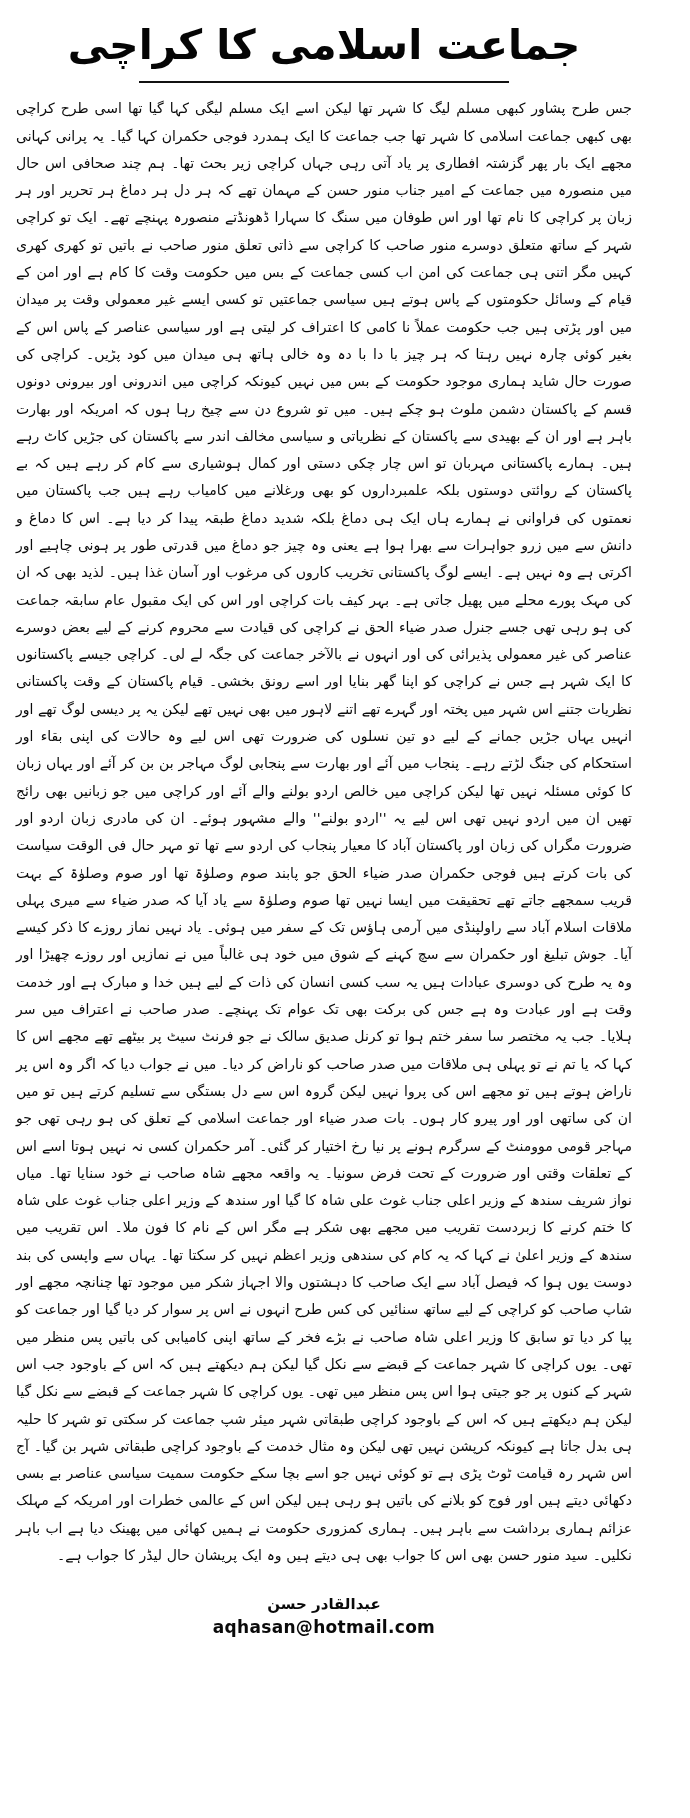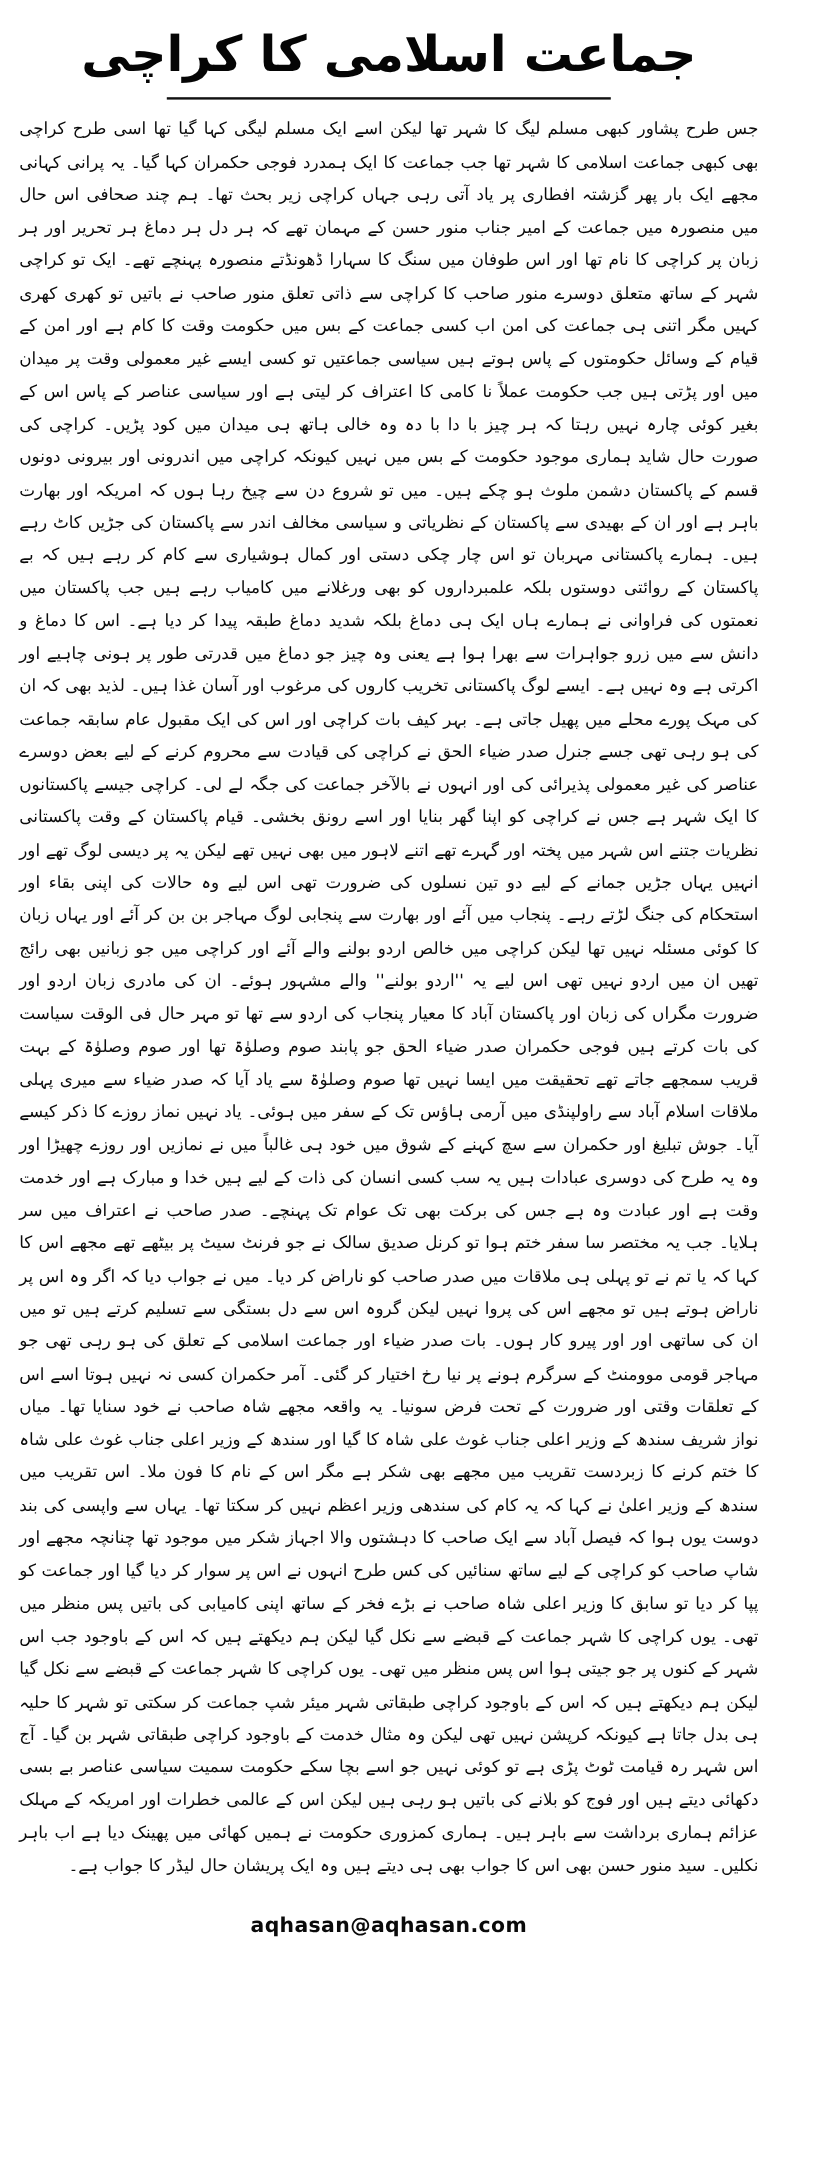--- a/index.html
+++ b/index.html
@@ -81,16 +81,17 @@
 
   <h1 class="headline">جماعت اسلامی کا کراچی</h1>
 
   <div class="rule"></div>
 
   <div class="body-text">
     <p>جس طرح پشاور کبھی مسلم لیگ کا شہر تھا لیکن اسے ایک مسلم لیگی کہا گیا تھا اسی طرح کراچی بھی کبھی جماعت اسلامی کا شہر تھا جب جماعت کا ایک ہمدرد فوجی حکمران کہا گیا۔ یہ پرانی کہانی مجھے ایک بار پھر گزشتہ افطاری پر یاد آتی رہی جہاں کراچی زیر بحث تھا۔ ہم چند صحافی اس حال میں منصورہ میں جماعت کے امیر جناب منور حسن کے مہمان تھے کہ ہر دل ہر دماغ ہر تحریر اور ہر زبان پر کراچی کا نام تھا اور اس طوفان میں سنگ کا سہارا ڈھونڈتے منصورہ پہنچے تھے۔ ایک تو کراچی شہر کے ساتھ متعلق دوسرے منور صاحب کا کراچی سے ذاتی تعلق منور صاحب نے باتیں تو کھری کھری کہیں مگر اتنی ہی جماعت کی امن اب کسی جماعت کے بس میں حکومت وقت کا کام ہے اور امن کے قیام کے وسائل حکومتوں کے پاس ہوتے ہیں سیاسی جماعتیں تو کسی ایسے غیر معمولی وقت پر میدان میں اور پڑتی ہیں جب حکومت عملاً نا کامی کا اعتراف کر لیتی ہے اور سیاسی عناصر کے پاس اس کے بغیر کوئی چارہ نہیں رہتا کہ ہر چیز با دا با دہ وہ خالی ہاتھ ہی میدان میں کود پڑیں۔ کراچی کی صورت حال شاید ہماری موجود حکومت کے بس میں نہیں کیونکہ کراچی میں اندرونی اور بیرونی دونوں قسم کے پاکستان دشمن ملوث ہو چکے ہیں۔ میں تو شروع دن سے چیخ رہا ہوں کہ امریکہ اور بھارت باہر ہے اور ان کے بھیدی سے پاکستان کے نظریاتی و سیاسی مخالف اندر سے پاکستان کی جڑیں کاٹ رہے ہیں۔ ہمارے پاکستانی مہربان تو اس چار چکی دستی اور کمال ہوشیاری سے کام کر رہے ہیں کہ بے پاکستان کے روائتی دوستوں بلکہ علمبرداروں کو بھی ورغلانے میں کامیاب رہے ہیں جب پاکستان میں نعمتوں کی فراوانی نے ہمارے ہاں ایک ہی دماغ بلکہ شدید دماغ طبقہ پیدا کر دیا ہے۔ اس کا دماغ و دانش سے میں زرو جواہرات سے بھرا ہوا ہے یعنی وہ چیز جو دماغ میں قدرتی طور پر ہونی چاہیے اور اکرتی ہے وہ نہیں ہے۔ ایسے لوگ پاکستانی تخریب کاروں کی مرغوب اور آسان غذا ہیں۔ لذید بھی کہ ان کی مہک پورے محلے میں پھیل جاتی ہے۔ بہر کیف بات کراچی اور اس کی ایک مقبول عام سابقہ جماعت کی ہو رہی تھی جسے جنرل صدر ضیاء الحق نے کراچی کی قیادت سے محروم کرنے کے لیے بعض دوسرے عناصر کی غیر معمولی پذیرائی کی اور انہوں نے بالآخر جماعت کی جگہ لے لی۔ کراچی جیسے پاکستانوں کا ایک شہر ہے جس نے کراچی کو اپنا گھر بنایا اور اسے رونق بخشی۔ قیام پاکستان کے وقت پاکستانی نظریات جتنے اس شہر میں پختہ اور گہرے تھے اتنے لاہور میں بھی نہیں تھے لیکن یہ پر دیسی لوگ تھے اور انہیں یہاں جڑیں جمانے کے لیے دو تین نسلوں کی ضرورت تھی اس لیے وہ حالات کی اپنی بقاء اور استحکام کی جنگ لڑتے رہے۔ پنجاب میں آئے اور بھارت سے پنجابی لوگ مہاجر بن بن کر آئے اور یہاں زبان کا کوئی مسئلہ نہیں تھا لیکن کراچی میں خالص اردو بولنے والے آئے اور کراچی میں جو زبانیں بھی رائج تھیں ان میں اردو نہیں تھی اس لیے یہ ''اردو بولنے'' والے مشہور ہوئے۔ ان کی مادری زبان اردو اور ضرورت مگراں کی زبان اور پاکستان آباد کا معیار پنجاب کی اردو سے تھا تو مہر حال فی الوقت سیاست کی بات کرتے ہیں فوجی حکمران صدر ضیاء الحق جو پابند صوم وصلوٰۃ تھا اور صوم وصلوٰۃ کے بہت قریب سمجھے جاتے تھے تحقیقت میں ایسا نہیں تھا صوم وصلوٰۃ سے یاد آیا کہ صدر ضیاء سے میری پہلی ملاقات اسلام آباد سے راولپنڈی میں آرمی ہاؤس تک کے سفر میں ہوئی۔ یاد نہیں نماز روزے کا ذکر کیسے آیا۔ جوش تبلیغ اور حکمران سے سچ کہنے کے شوق میں خود ہی غالباً میں نے نمازیں اور روزے چھیڑا اور وہ یہ طرح کی دوسری عبادات ہیں یہ سب کسی انسان کی ذات کے لیے ہیں خدا و مبارک ہے اور خدمت وقت ہے اور عبادت وہ ہے جس کی برکت بھی تک عوام تک پہنچے۔ صدر صاحب نے اعتراف میں سر ہلایا۔ جب یہ مختصر سا سفر ختم ہوا تو کرنل صدیق سالک نے جو فرنٹ سیٹ پر بیٹھے تھے مجھے اس کا کہا کہ یا تم نے تو پہلی ہی ملاقات میں صدر صاحب کو ناراض کر دیا۔ میں نے جواب دیا کہ اگر وہ اس پر ناراض ہوتے ہیں تو مجھے اس کی پروا نہیں لیکن گروہ اس سے دل بستگی سے تسلیم کرتے ہیں تو میں ان کی ساتھی اور اور پیرو کار ہوں۔ بات صدر ضیاء اور جماعت اسلامی کے تعلق کی ہو رہی تھی جو مہاجر قومی موومنٹ کے سرگرم ہونے پر نیا رخ اختیار کر گئی۔ آمر حکمران کسی نہ نہیں ہوتا اسے اس کے تعلقات وقتی اور ضرورت کے تحت فرض سونیا۔ یہ واقعہ مجھے شاہ صاحب نے خود سنایا تھا۔ میاں نواز شریف سندھ کے وزیر اعلی جناب غوث علی شاہ کا گیا اور سندھ کے وزیر اعلی جناب غوث علی شاہ کا ختم کرنے کا زبردست تقریب میں مجھے بھی شکر ہے مگر اس کے نام کا فون ملا۔ اس تقریب میں سندھ کے وزیر اعلیٰ نے کہا کہ یہ کام کی سندھی وزیر اعظم نہیں کر سکتا تھا۔ یہاں سے واپسی کی بند دوست یوں ہوا کہ فیصل آباد سے ایک صاحب کا دہشتوں والا اجہاز شکر میں موجود تھا چنانچہ مجھے اور شاپ صاحب کو کراچی کے لیے ساتھ سنائیں کی کس طرح انہوں نے اس پر سوار کر دیا گیا اور جماعت کو پپا کر دیا تو سابق کا وزیر اعلی شاہ صاحب نے بڑے فخر کے ساتھ اپنی کامیابی کی باتیں پس منظر میں تھی۔ یوں کراچی کا شہر جماعت کے قبضے سے نکل گیا لیکن ہم دیکھتے ہیں کہ اس کے باوجود جب اس شہر کے کنوں پر جو جیتی ہوا اس پس منظر میں تھی۔ یوں کراچی کا شہر جماعت کے قبضے سے نکل گیا لیکن ہم دیکھتے ہیں کہ اس کے باوجود کراچی طبقاتی شہر میئر شپ جماعت کر سکتی تو شہر کا حلیہ ہی بدل جاتا ہے کیونکہ کرپشن نہیں تھی لیکن وہ مثال خدمت کے باوجود کراچی طبقاتی شہر بن گیا۔ آج اس شہر رہ قیامت ٹوٹ پڑی ہے تو کوئی نہیں جو اسے بچا سکے حکومت سمیت سیاسی عناصر بے بسی دکھائی دیتے ہیں اور فوج کو بلانے کی باتیں ہو رہی ہیں لیکن اس کے عالمی خطرات اور امریکہ کے مہلک عزائم ہماری برداشت سے باہر ہیں۔ ہماری کمزوری حکومت نے ہمیں کھائی میں پھینک دیا ہے اب باہر نکلیں۔ سید منور حسن بھی اس کا جواب بھی ہی دیتے ہیں وہ ایک پریشان حال لیڈر کا جواب ہے۔</p>
   </div>
 
   <div class="sig-wrap">
-    <div class="sig-mail">aqhasan@aqhasan.com</div>
+    <div class="sig-name">عبدالقادر حسن</div>
+    <div class="sig-mail">aqhasan@hotmail.com</div>
   </div>
 
 </div>
 
 </body></html>

